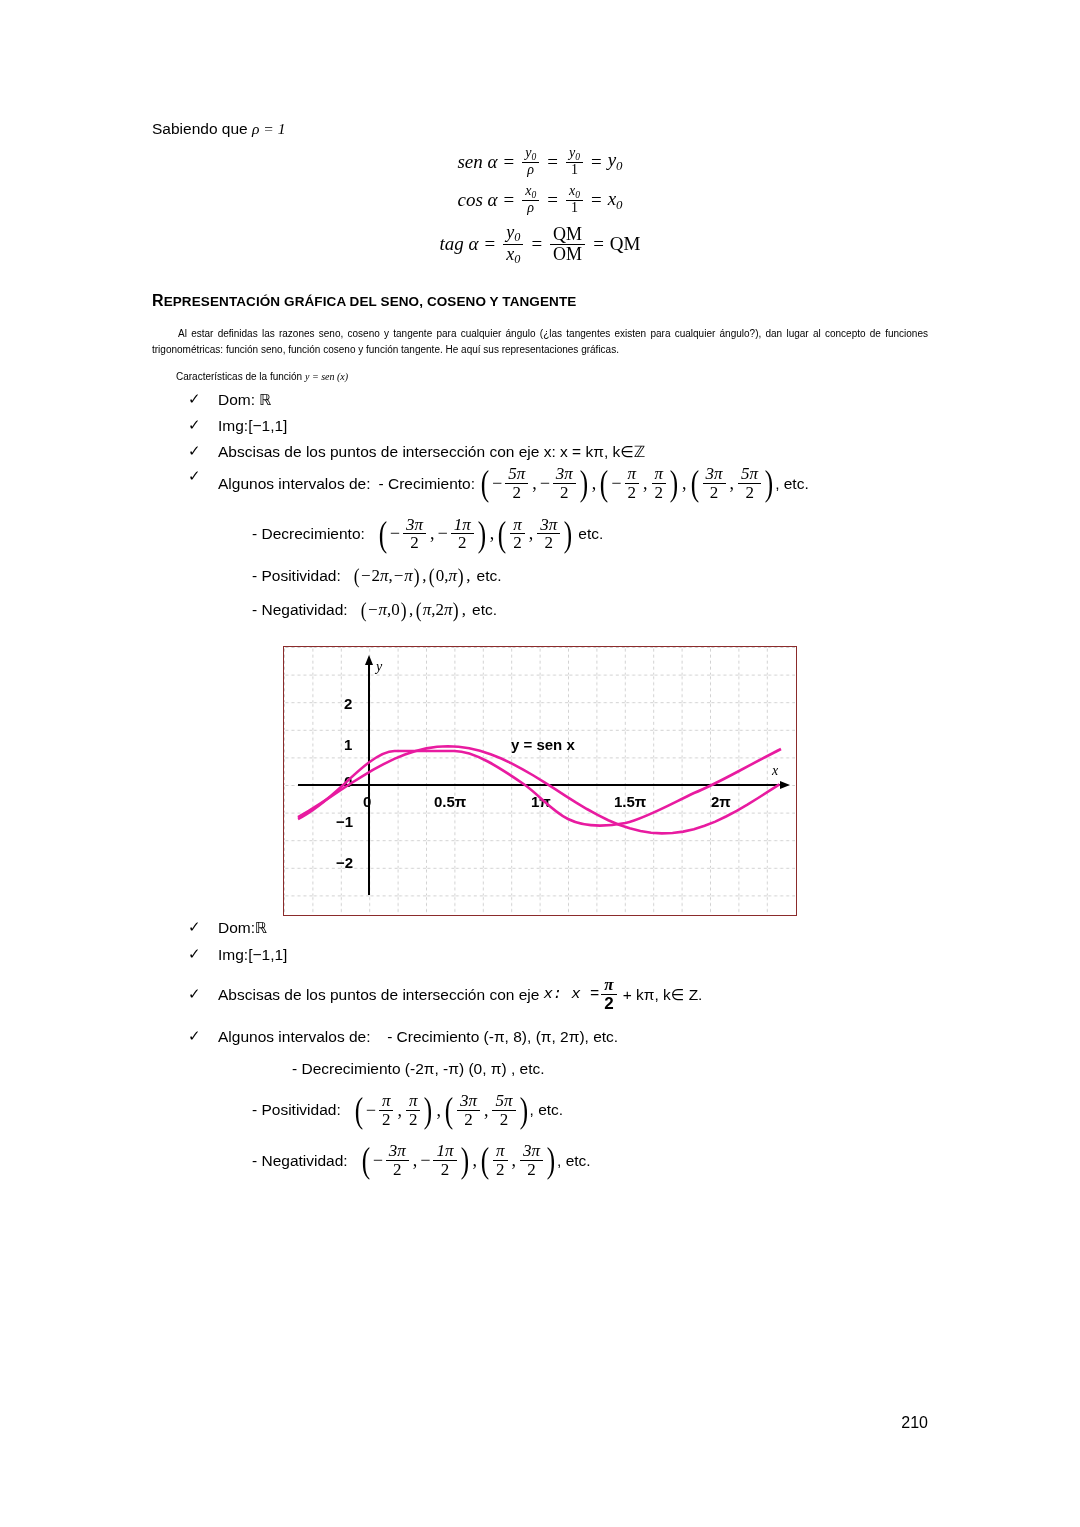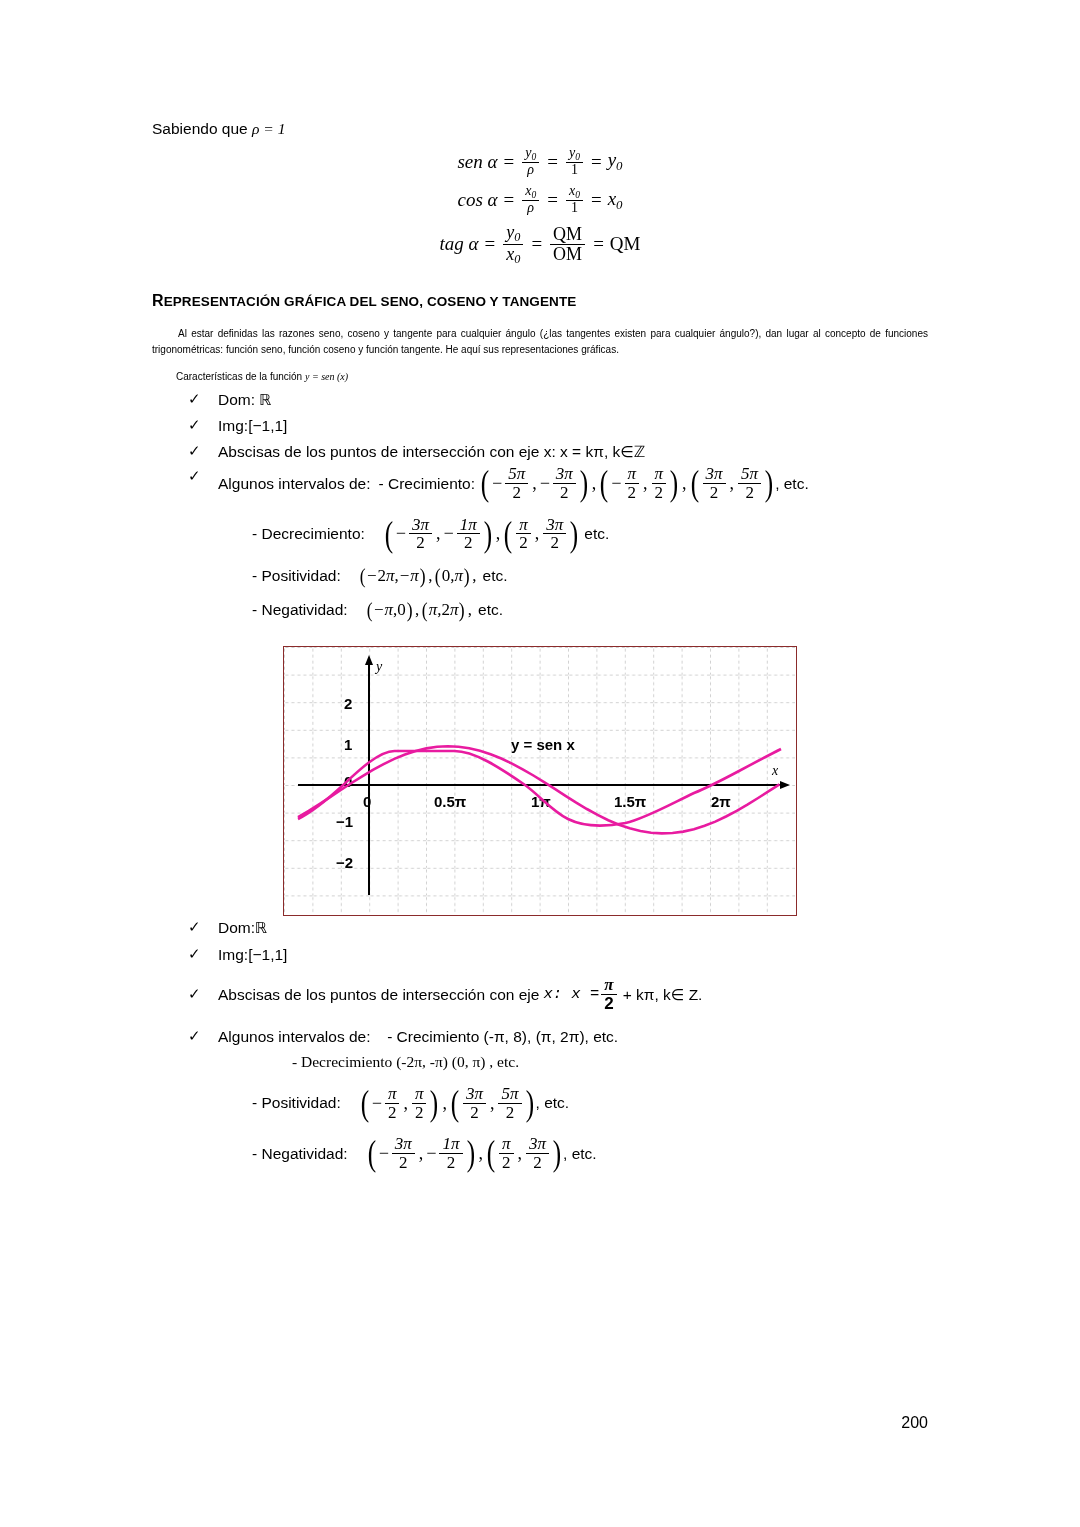--- a/index.html
+++ b/index.html
@@ -131,21 +131,21 @@
   }
   
   .interval-row {
     display: flex;
     align-items: center;
     margin-left: 100px;
     margin-top: 14px;
     font-size: 15.5px;
   }
   .interval-row .lbl {
-    margin-right: 18px;
+    margin-right: 12px;
     white-space: nowrap;
   }
   .paren-grp {
     display: inline-flex;
     align-items: center;
     font-family: "Liberation Serif", serif;
     font-size: 18px;
   }
   .paren {
     font-size: 36px;
@@ -492,21 +492,21 @@
 
     <div class="check-item" style="margin-top:12px;">
       <span class="check-mark">✓</span>
       <span class="check-body">
         <span>Algunos intervalos de:</span>
         <span class="sp"></span><span class="sp"></span>
         <span>- Crecimiento (-π, 8), (π, 2π), etc.</span>
       </span>
     </div>
 
-    <div class="interval-row" style="margin-left:140px;margin-top:5px;font-family:Liberation Serif, serif;">
+    <div class="interval-row" style="margin-left:140px;margin-top:12px;">
       <span>- Decrecimiento (-2π, -π)  (0, π) , etc.</span>
     </div>
 
     <div class="interval-row">
       <span class="lbl">- Positividad:</span>
       <span class="paren-grp">
         <span class="paren">(</span>
         <span class="pi">−</span>
         <span class="frac" style="font-size:17px">
             <span class="num"><span class="pi">π</span></span>
@@ -565,14 +565,14 @@
             <span class="num"><span class="pi">3π</span></span>
             <span class="den">2</span>
           </span>
         <span class="paren">)</span>
       </span>
       <span>, etc.</span>
     </div>
 
   </div>
 
-  <div class="page-number">200</div>
+  <div class="page-number">210</div>
 </div>
 
 </body></html>

